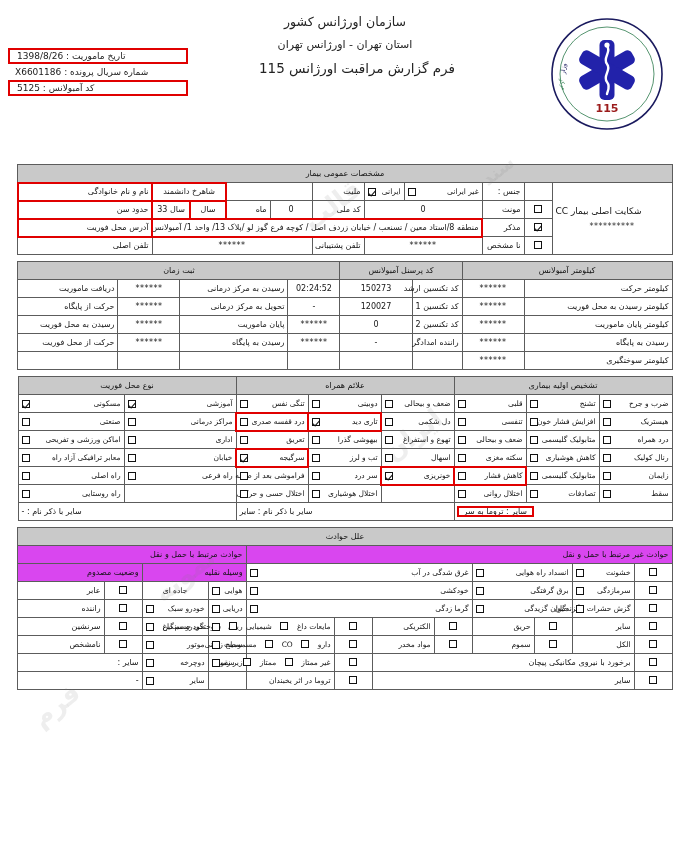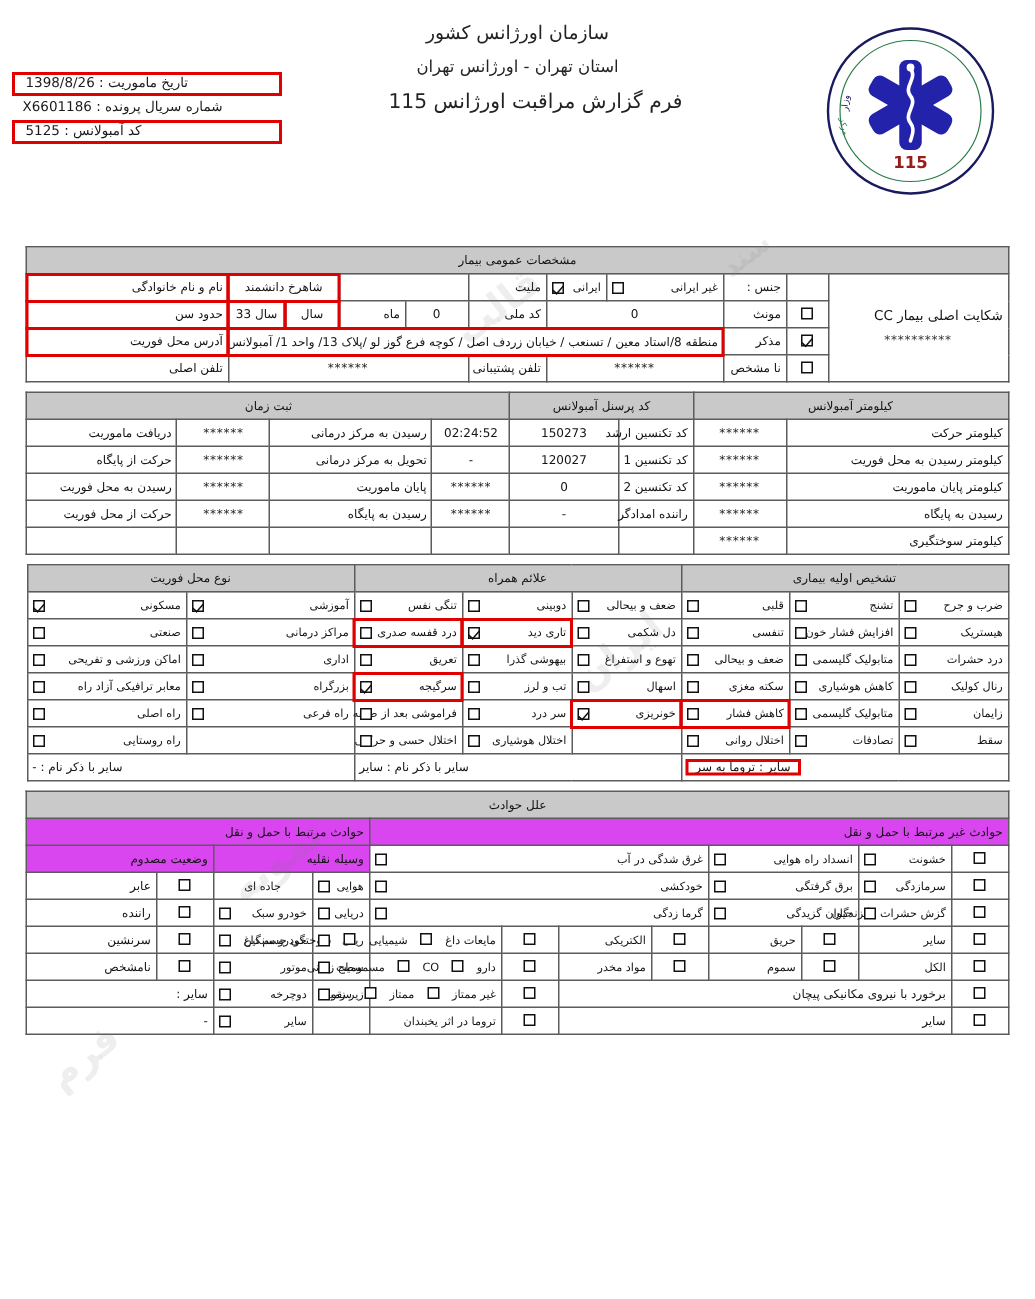--- a/index.html
+++ b/index.html
@@ -116,21 +116,21 @@
 
   
   td.opt{
     text-align:right;
     white-space:nowrap;
     padding:1px 2px;
   }
   td.opt .cb{float:left;margin-top:1px;}
 
   .cc-box{height:auto;}
-  .cc-title{text-align:right;font-size:9px;padding-bottom:6px;}
+  .cc-title{text-align:left;font-size:9px;padding-bottom:6px;}
   .cc-stars{text-align:center;font-size:8px;}
 
   .otherline{text-align:left;font-size:8px;white-space:nowrap;}
   .center-other{text-align:left;}
 
   .tiny{font-size:7px;}
   .addr{font-size:7px;white-space:nowrap;text-align:right;overflow:hidden;}
 </style>
 </head>
 <body>
@@ -387,38 +387,38 @@
         <td class="opt"><span class="cb"></span><span class="ck-txt">افزایش فشار خون</span></td>
         <td class="opt"><span class="cb"></span><span class="ck-txt">تنفسی</span></td>
         <td class="opt"><span class="cb"></span><span class="ck-txt">دل شکمی</span></td>
         <td class="opt rbox"><span class="cb on"></span><span class="ck-txt">تاری دید</span></td>
         <td class="opt rbox"><span class="cb"></span><span class="ck-txt">درد قفسه صدری</span></td>
         <td class="opt"><span class="cb"></span><span class="ck-txt">مراکز درمانی</span></td>
         <td class="opt"><span class="cb"></span><span class="ck-txt">صنعتی</span></td>
       </tr>
 
       <tr>
-        <td class="opt"><span class="cb"></span><span class="ck-txt">درد حشرات</span></td>
+        <td class="opt"><span class="cb"></span><span class="ck-txt">درد همراه</span></td>
         <td class="opt"><span class="cb"></span><span class="ck-txt">متابولیک گلیسمی</span></td>
         <td class="opt"><span class="cb"></span><span class="ck-txt">ضعف و بیحالی</span></td>
         <td class="opt"><span class="cb"></span><span class="ck-txt">تهوع و استفراغ</span></td>
         <td class="opt"><span class="cb"></span><span class="ck-txt">بیهوشی گذرا</span></td>
         <td class="opt"><span class="cb"></span><span class="ck-txt">تعریق</span></td>
         <td class="opt"><span class="cb"></span><span class="ck-txt">اداری</span></td>
         <td class="opt"><span class="cb"></span><span class="ck-txt">اماکن ورزشی و تفریحی</span></td>
       </tr>
 
       <tr>
         <td class="opt"><span class="cb"></span><span class="ck-txt">رنال کولیک</span></td>
         <td class="opt"><span class="cb"></span><span class="ck-txt">کاهش هوشیاری</span></td>
         <td class="opt"><span class="cb"></span><span class="ck-txt">سکته مغزی</span></td>
         <td class="opt"><span class="cb"></span><span class="ck-txt">اسهال</span></td>
         <td class="opt"><span class="cb"></span><span class="ck-txt">تب و لرز</span></td>
         <td class="opt rbox"><span class="cb on"></span><span class="ck-txt">سرگیجه</span></td>
-        <td class="opt"><span class="cb"></span><span class="ck-txt">بزرگراه</span></td>
+        <td class="opt"><span class="cb"></span><span class="ck-txt">خیابان</span></td>
         <td class="opt"><span class="cb"></span><span class="ck-txt">معابر ترافیکی آزاد راه</span></td>
       </tr>
 
       <tr>
         <td class="opt"><span class="cb"></span><span class="ck-txt">زایمان</span></td>
         <td class="opt"><span class="cb"></span><span class="ck-txt">متابولیک گلیسمی</span></td>
         <td class="opt rbox"><span class="cb"></span><span class="ck-txt">کاهش فشار</span></td>
         <td class="opt rbox"><span class="cb on"></span><span class="ck-txt">خونریزی</span></td>
         <td class="opt"><span class="cb"></span><span class="ck-txt">سر درد</span></td>
         <td class="opt"><span class="cb"></span><span class="ck-txt">فراموشی بعد از ضربه</span></td>

